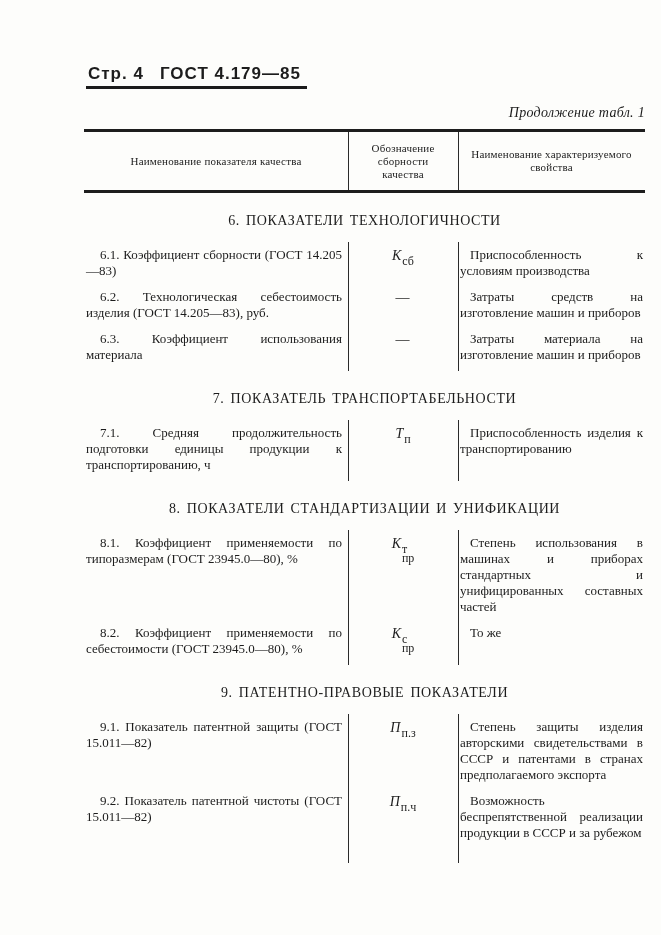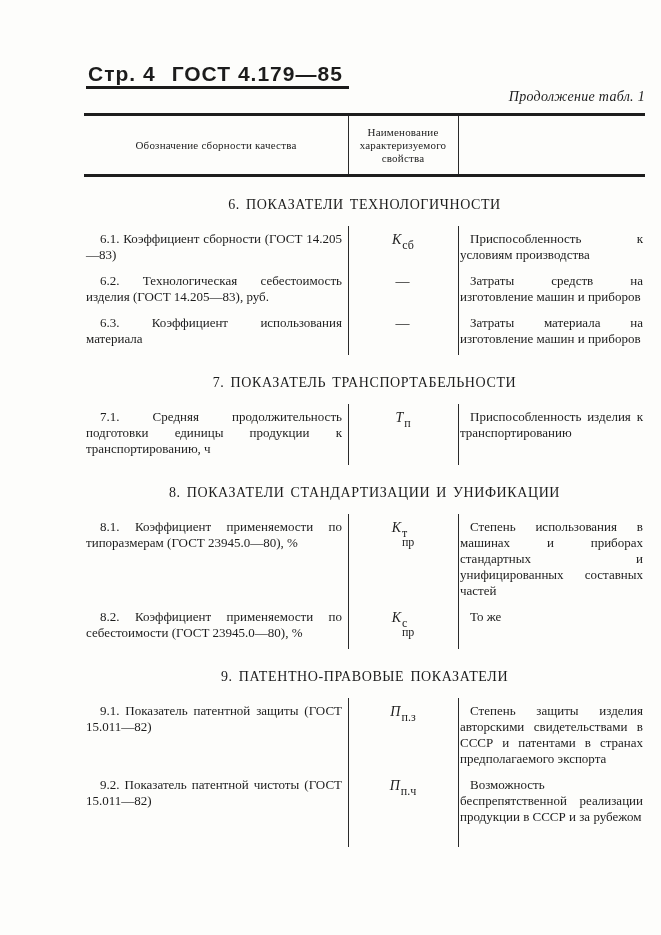--- a/index.html
+++ b/index.html
@@ -12,30 +12,30 @@
     box-sizing:border-box;
     padding:66px 16px 0 84px;
     overflow:hidden;
     font-family:"Liberation Serif","DejaVu Serif",serif;
     font-size:13px;line-height:16px;
   }
   
   .running-header{
     display:inline-block;
     font-family:"Liberation Sans","DejaVu Sans",sans-serif;
-    font-weight:bold;font-size:21px;letter-spacing:1px;
+    font-weight:bold;font-size:17px;letter-spacing:1px;
     border-bottom:3px solid #1b1b1b;
     padding:0 6px 4px 2px;margin-left:2px;
   }
   .running-header .pg{margin-right:16px;}
   
   .continuation{
     text-align:right;
     font-style:italic;font-size:14px;
-    margin-bottom:8px;
+    margin-top:16px;margin-bottom:8px;
     letter-spacing:.3px;
   }
   
   .gost-table{width:561px;border-top:3px solid #1d1d1d;}
   .thead{
     position:relative;
     display:grid;grid-template-columns:264px 110px 187px;
     border-bottom:3px solid #1d1d1d;
     min-height:58px;
   }
@@ -98,20 +98,21 @@
   <div class="running-header">
     <span class="pg">Стр. 4</span><span>ГОСТ 4.179—85</span>
   </div>
 
   <div class="continuation">Продолжение табл. 1</div>
 
   <div class="gost-table">
     <div class="thead">
       <div class="vline vline-1"></div>
       <div class="vline vline-2"></div>
+      <div class="hcell">Наименование показателя качества</div>
       <div class="hcell">Обозначение сборности качества</div>
       <div class="hcell">Наименование характеризуемого свойства</div>
     </div>
     <div id="sections">
         <div class="section-heading">6. ПОКАЗАТЕЛИ ТЕХНОЛОГИЧНОСТИ</div>
         <div class="section-rows">
           <div class="vline vline-1"></div>
           <div class="vline vline-2"></div>
           <div class="cell name-cell">6.1. Коэффициент сборности (ГОСТ 14.205—83)</div>
           <div class="cell symbol-cell"><span class="base">К</span><span class="sym-stack">

